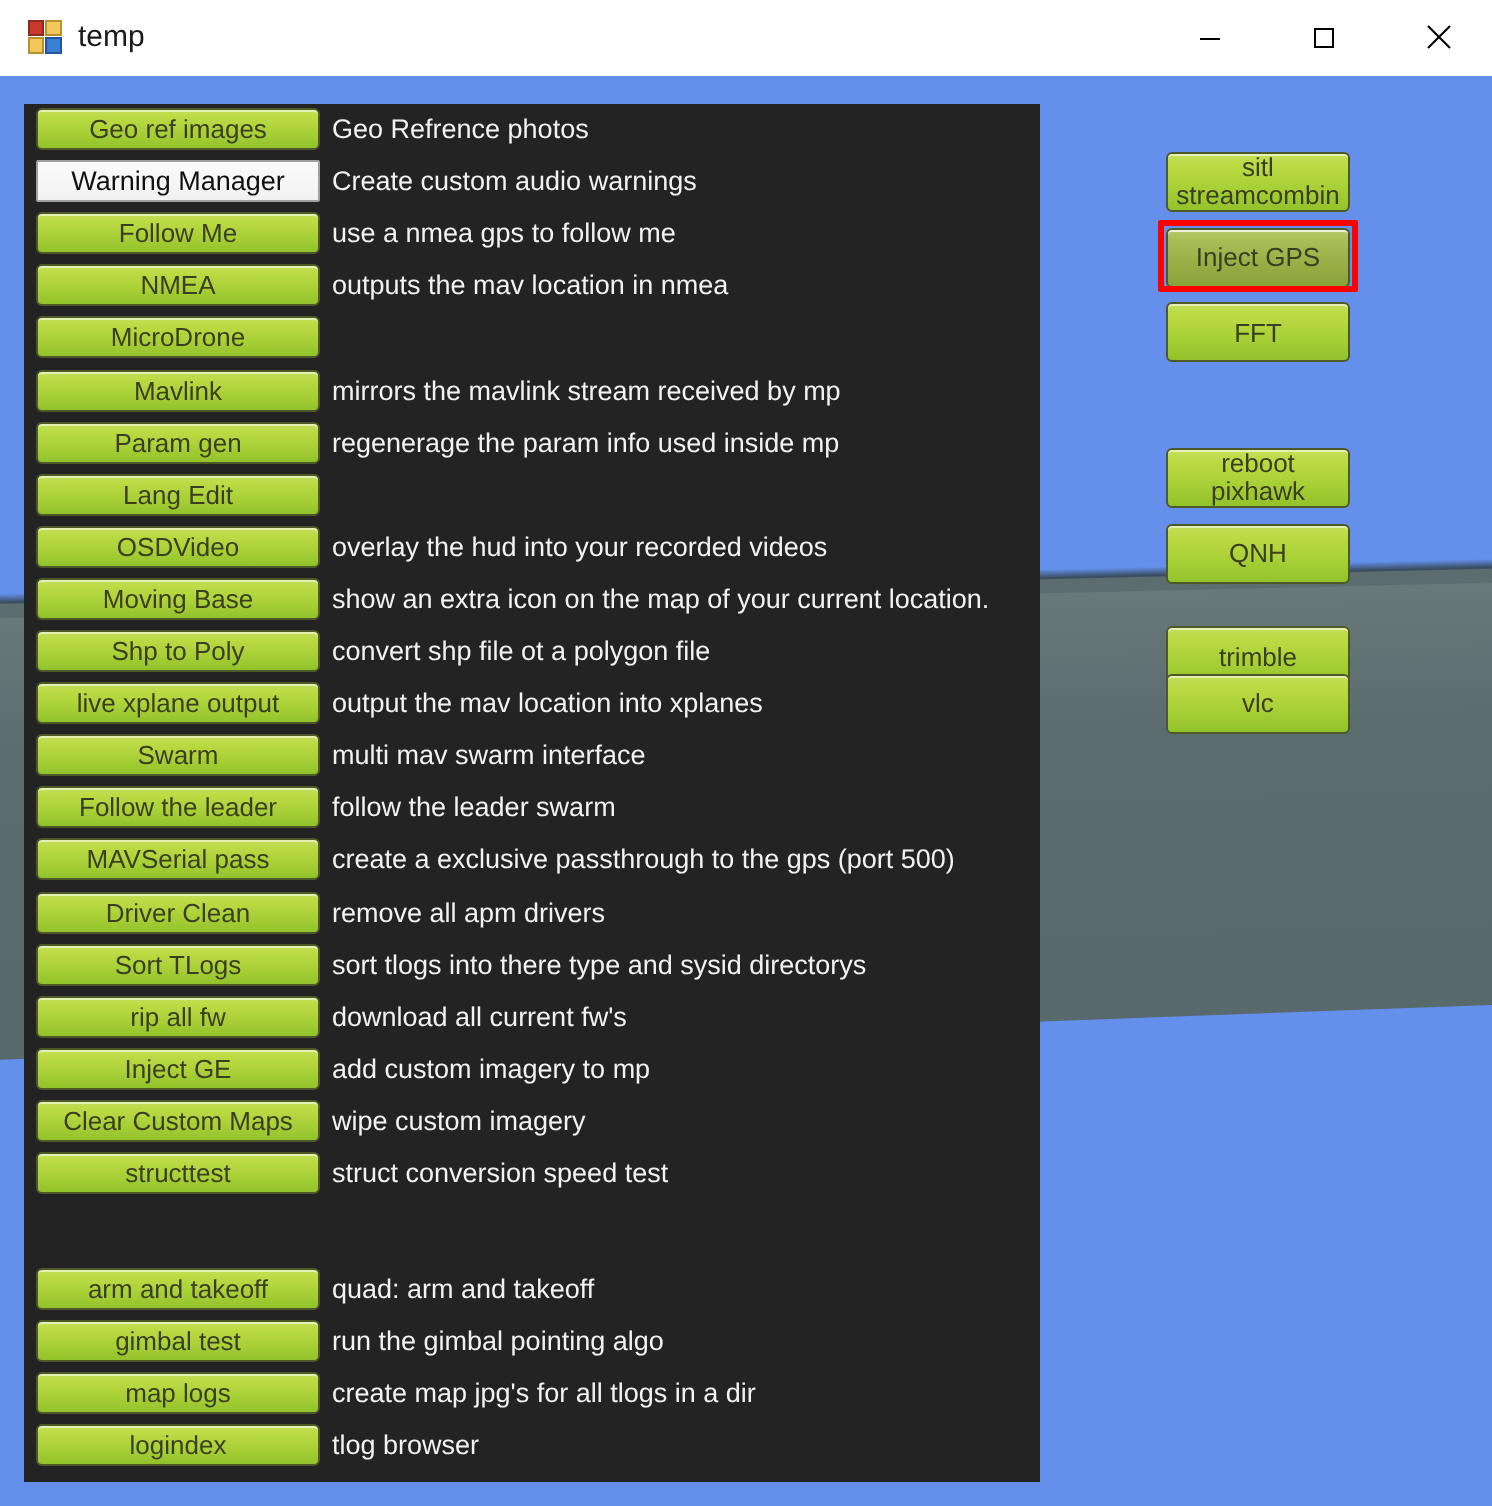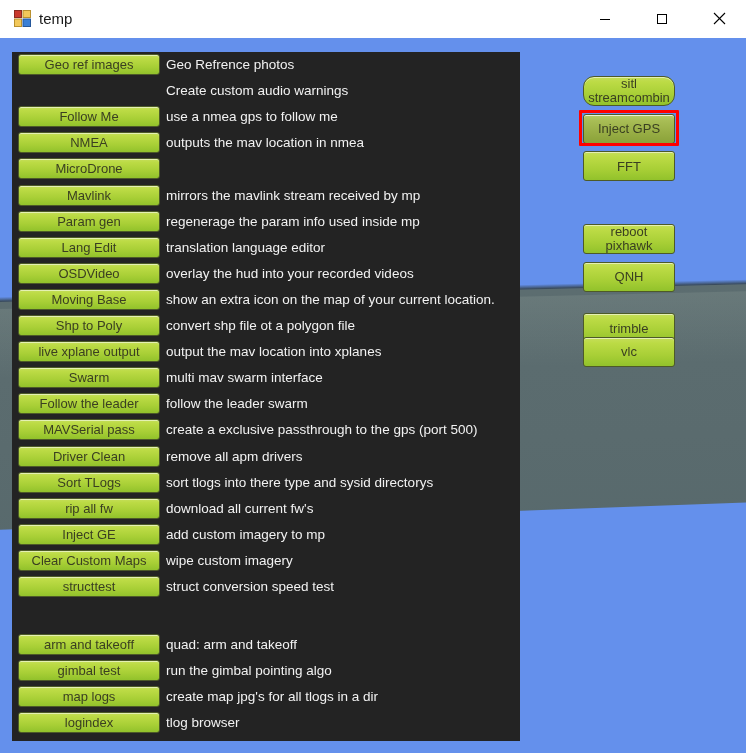--- a/index.html
+++ b/index.html
@@ -237,20 +237,21 @@
     <div id="terrain-bottom"></div>
   </div>
 
   <div id="tools-panel">
     <div id="tools-list">
         <div class="row" style="top: 2px; width: 508px;">
           <div class="gbtn left-btn">Geo ref images</div>
           <div class="desc">Geo Refrence photos</div>
         </div>
         <div class="row" style="top: 28.1px; width: 508px;">
+          <div class="wbtn left-btn">Warning Manager</div>
           <div class="desc">Create custom audio warnings</div>
         </div>
         <div class="row" style="top: 54.2px; width: 508px;">
           <div class="gbtn left-btn">Follow Me</div>
           <div class="desc">use a nmea gps to follow me</div>
         </div>
         <div class="row" style="top: 80.3px; width: 508px;">
           <div class="gbtn left-btn">NMEA</div>
           <div class="desc">outputs the mav location in nmea</div>
         </div>
@@ -260,21 +261,20 @@
         <div class="row" style="top: 132.5px; width: 508px;">
           <div class="gbtn left-btn">Mavlink</div>
           <div class="desc">mirrors the mavlink stream received by mp</div>
         </div>
         <div class="row" style="top: 158.6px; width: 508px;">
           <div class="gbtn left-btn">Param gen</div>
           <div class="desc">regenerage the param info used inside mp</div>
         </div>
         <div class="row" style="top: 184.7px; width: 508px;">
           <div class="gbtn left-btn">Lang Edit</div>
-          <div class="desc">translation language editor</div>
         </div>
         <div class="row" style="top: 210.8px; width: 508px;">
           <div class="gbtn left-btn">OSDVideo</div>
           <div class="desc">overlay the hud into your recorded videos</div>
         </div>
         <div class="row" style="top: 236.9px; width: 508px;">
           <div class="gbtn left-btn">Moving Base</div>
           <div class="desc">show an extra icon on the map of your current location.</div>
         </div>
         <div class="row" style="top: 263px; width: 508px;">
@@ -336,21 +336,21 @@
           <div class="desc">create map jpg's for all tlogs in a dir</div>
         </div>
         <div class="row" style="top: 660.3px; width: 508px;">
           <div class="gbtn left-btn">logindex</div>
           <div class="desc">tlog browser</div>
         </div>
       </div>
   </div>
 
   <div id="side-col">
-      <div class="gbtn right-btn two-line" style="top: 76px; height: 30px; white-space: pre-line; border-radius: 11px;">sitl
+      <div class="gbtn right-btn two-line" style="top: 76px; height: 30px; white-space: pre-line;">sitl
 streamcombin</div>
       <div class="gbtn right-btn hovered" style="top: 113.5px; height: 30px; white-space: pre-line;">Inject GPS</div>
       <div class="gbtn right-btn" style="top: 151px; height: 30px; white-space: pre-line;">FFT</div>
       <div class="gbtn right-btn two-line" style="top: 224px; height: 30px; white-space: pre-line;">reboot
 pixhawk</div>
       <div class="gbtn right-btn" style="top: 261.5px; height: 30px; white-space: pre-line;">QNH</div>
       <div class="gbtn right-btn" style="top: 313px; height: 30px; white-space: pre-line;">trimble</div>
       <div class="gbtn right-btn" style="top: 336.5px; height: 30px; white-space: pre-line;">vlc</div>
     </div>
 

